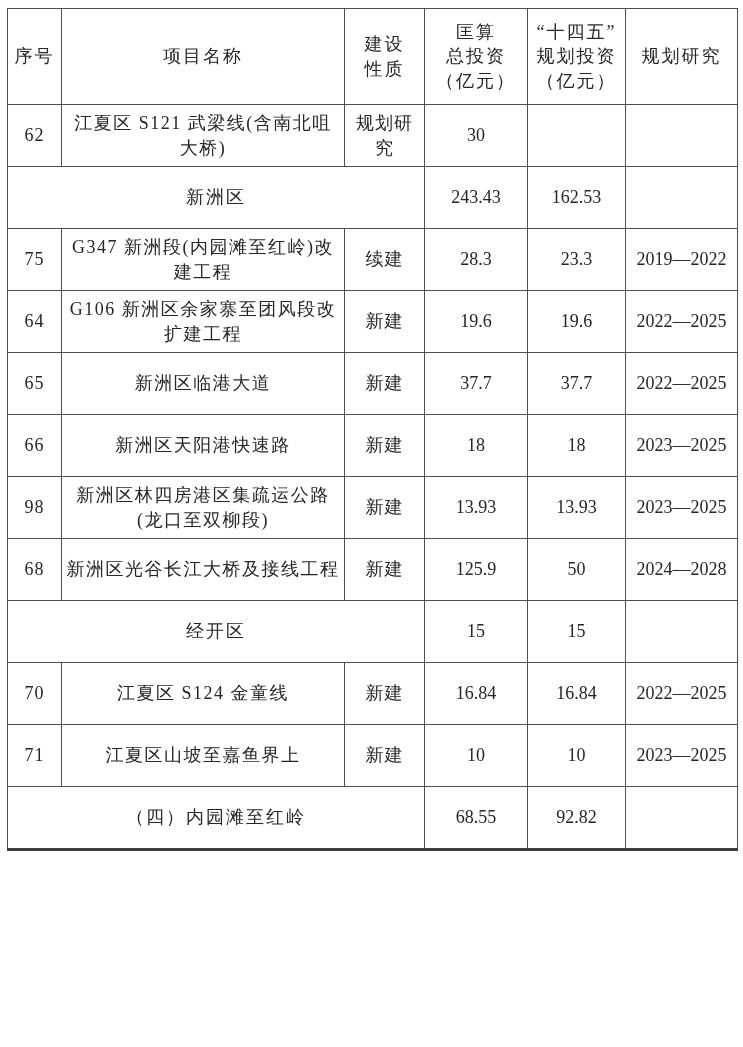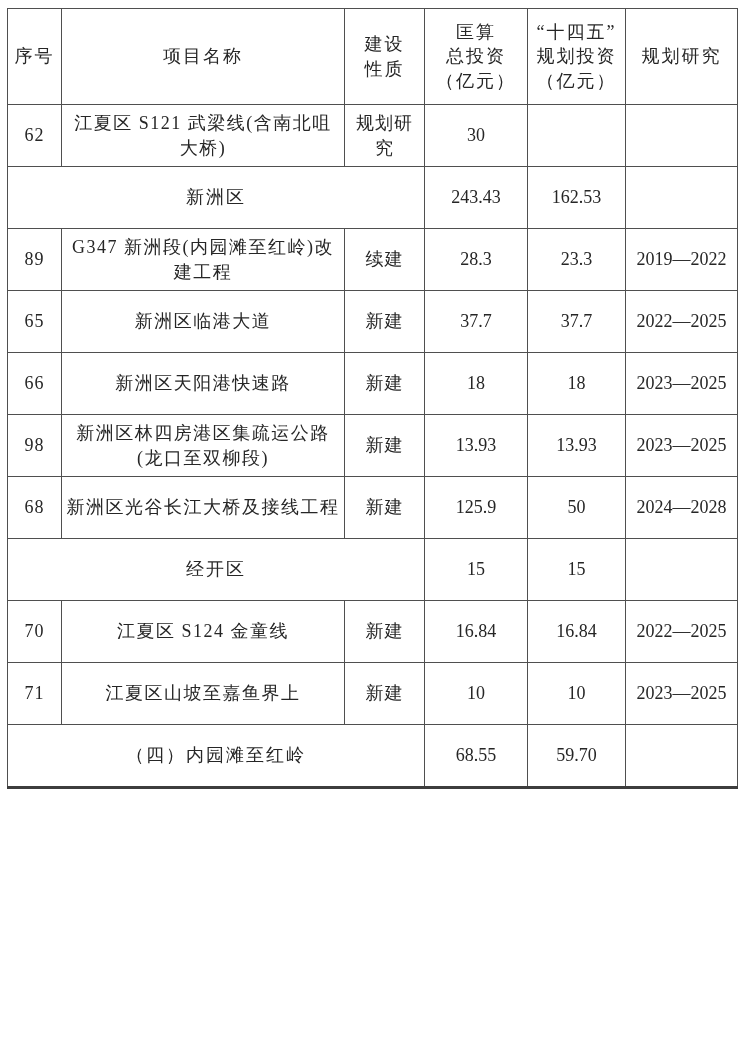--- a/index.html
+++ b/index.html
@@ -103,28 +103,36 @@
     </tr>
 
     <tr class="body-row">
       <td class="cell-summary" colspan="3">新洲区</td>
       <td>243.43</td>
       <td>162.53</td>
       <td></td>
     </tr>
 
     <tr class="body-row">
-      <td class="cell-no">89</td>
+      <td class="cell-no">75</td>
       <td class="cell-name">G347 新洲段(内园滩至红岭)改建工程</td>
       <td class="cell-nature">续建</td>
       <td>28.3</td>
       <td>23.3</td>
       <td>2019—2022</td>
     </tr>
 
+    <tr class="body-row">
+      <td class="cell-no">64</td>
+      <td class="cell-name">G106 新洲区余家寨至团风段改扩建工程</td>
+      <td class="cell-nature">新建</td>
+      <td>19.6</td>
+      <td>19.6</td>
+      <td>2022—2025</td>
+    </tr>
 
     <tr class="body-row">
       <td class="cell-no">65</td>
       <td class="cell-name">新洲区临港大道</td>
       <td class="cell-nature">新建</td>
       <td>37.7</td>
       <td>37.7</td>
       <td>2022—2025</td>
     </tr>
 
@@ -179,19 +187,19 @@
       <td class="cell-name">江夏区山坡至嘉鱼界上</td>
       <td class="cell-nature">新建</td>
       <td>10</td>
       <td>10</td>
       <td>2023—2025</td>
     </tr>
 
     <tr class="body-row">
       <td class="cell-summary" colspan="3">（四）内园滩至红岭</td>
       <td>68.55</td>
-      <td>59.70</td>
+      <td>92.82</td>
       <td></td>
     </tr>
 
   </tbody>
     </table>
 </div>
 
 </body></html>

